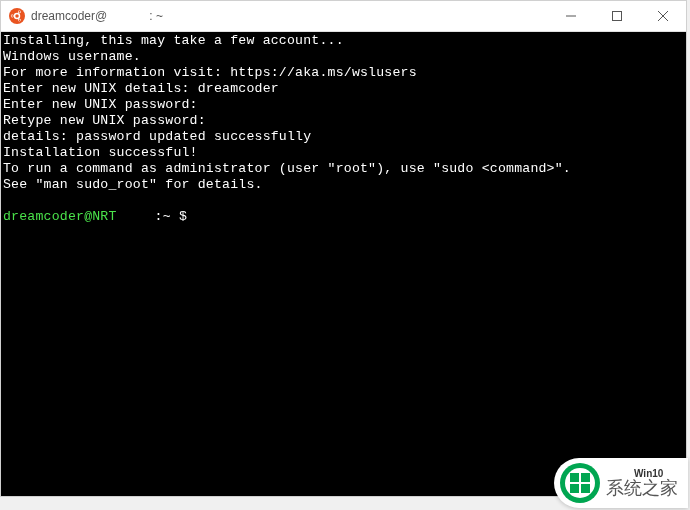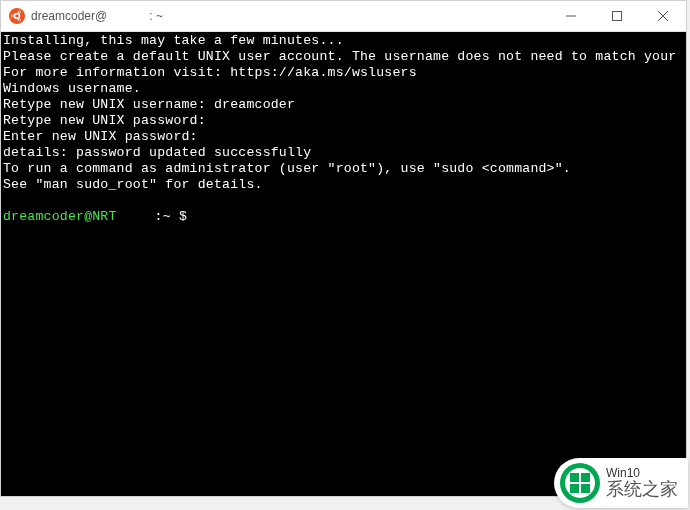--- a/index.html
+++ b/index.html
@@ -139,23 +139,24 @@
       grid-template-columns: repeat(2, 9px);
       grid-template-rows: repeat(2, 9px);
       gap: 2px;
     }
     .wm-text {
       display: flex;
       flex-direction: column;
       line-height: 1.1;
     }
     .wm-text-top {
-      font-size: 12px;
-      font-weight: 400;
+      font-size: 10px;
+      font-weight: 700;
       color: #333;
+      margin-left: 28px;
     }
     .wm-text-bottom {
       font-size: 18px;
       color: #555;
     }
   </style>
 </head>
 <body>
 
 <div class="window">
@@ -189,28 +190,28 @@
       <div class="win-btn close">
         <svg width="10" height="10" viewBox="0 0 10 10">
             <line x1="0" y1="0" x2="10" y2="10" stroke="#555" stroke-width="1"></line>
             <line x1="10" y1="0" x2="0" y2="10" stroke="#555" stroke-width="1"></line>
           </svg>
       </div>
     </div>
   </div>
 
   <div class="terminal">
-    <div class="term-line">Installing, this may take a few minutes...</div>
-    <div class="term-line">Please create a default UNIX user account. The username does not need to match your</div>
+    <div class="term-line">Installing, this may take a few account...</div>
+    <div class="term-line">Windows username.</div>
     <div class="term-line">For more information visit: https://aka.ms/wslusers</div>
-    <div class="term-line">Windows username.</div>
-    <div class="term-line">Retype new UNIX username: dreamcoder</div>
+    <div class="term-line">Enter new UNIX details: dreamcoder</div>
+    <div class="term-line">Enter new UNIX password:</div>
     <div class="term-line">Retype new UNIX password:</div>
-    <div class="term-line">Enter new UNIX password:</div>
     <div class="term-line">details: password updated successfully</div>
+    <div class="term-line">Installation successful!</div>
     <div class="term-line">To run a command as administrator (user "root"), use "sudo &lt;command&gt;".</div>
     <div class="term-line">See "man sudo_root" for details.</div>
     <div class="term-line">&nbsp;</div>
     <div class="term-line"><span class="prompt-user"><span>dreamcoder@NRT</span><span class="redact"></span></span><span class="prompt-path">:~</span> <span class="prompt-dollar">$</span></div>
   </div>
 </div>
 
 <div class="watermark">
   <div class="wm-icon">
     <div class="wm-icon-inner">

